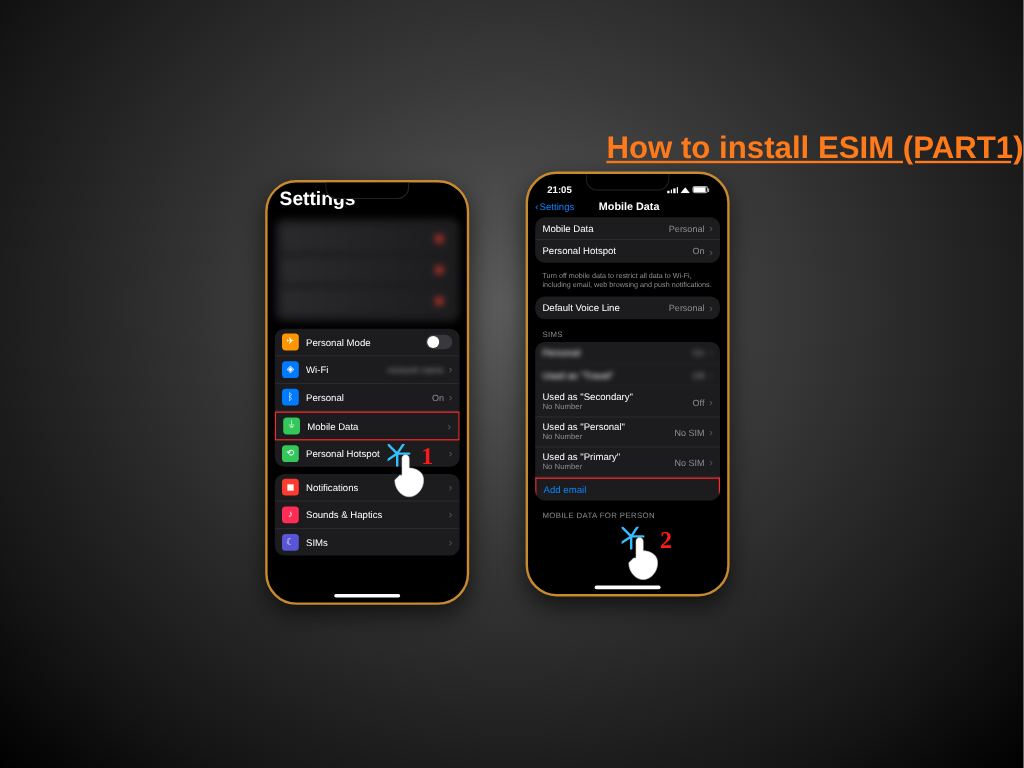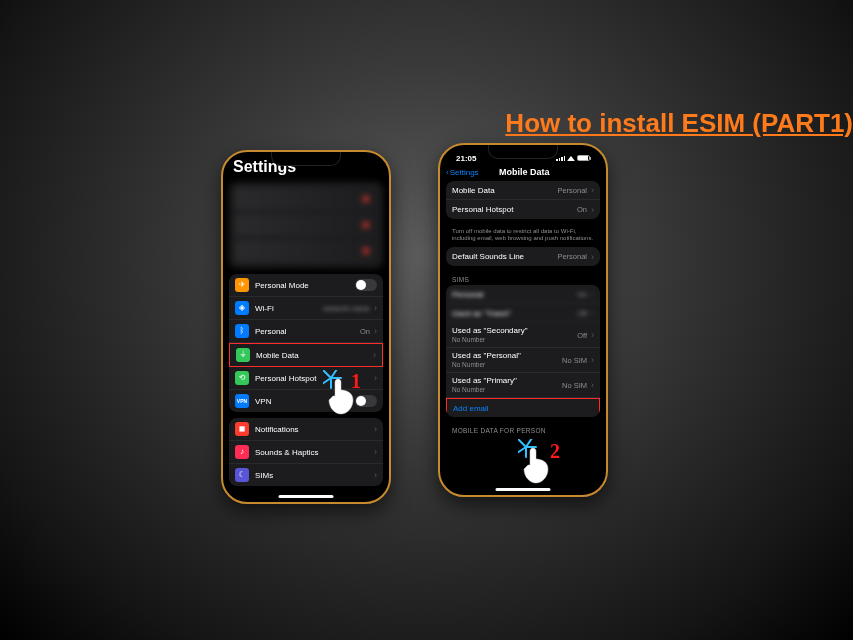--- a/index.html
+++ b/index.html
@@ -170,25 +170,20 @@
         <div class="row-label">Mobile Data</div>
         <span class="chev">›</span>
       </div>
       <div class="row">
         <div class="icon" style="background:#34c759">
             <span class="glyph">⟲</span>
           </div>
         <div class="row-label">Personal Hotspot</div>
         <span class="chev">›</span>
       </div>
-      <div class="row">
-        <div class="icon" style="background:#007aff;font-size:5px;font-weight:700">VPN</div>
-        <div class="row-label">VPN</div>
-        <div class="toggle"></div>
-      </div>
     </div>
 
     <div class="card">
       <div class="row">
         <div class="icon" style="background:#ff3b30">
             <span class="glyph">◼</span>
           </div>
         <div class="row-label">Notifications</div>
         <span class="chev">›</span>
       </div>
@@ -261,21 +256,21 @@
       <div class="row">
         <div class="row-label">Personal Hotspot</div>
         <div class="row-value">On</div>
         <span class="chev">›</span>
       </div>
     </div>
     <div class="help-text">Turn off mobile data to restrict all data to Wi-Fi, including email, web browsing and push notifications.</div>
 
     <div class="card">
       <div class="row">
-        <div class="row-label">Default Sounds Line</div>
+        <div class="row-label">Default Voice Line</div>
         <div class="row-value">Personal</div>
         <span class="chev">›</span>
       </div>
     </div>
 
     <div class="section-label">SIMs</div>
     <div class="card">
       <div class="row blur-inline">
         <div class="row-label">Personal</div>
         <div class="row-value">On</div>

